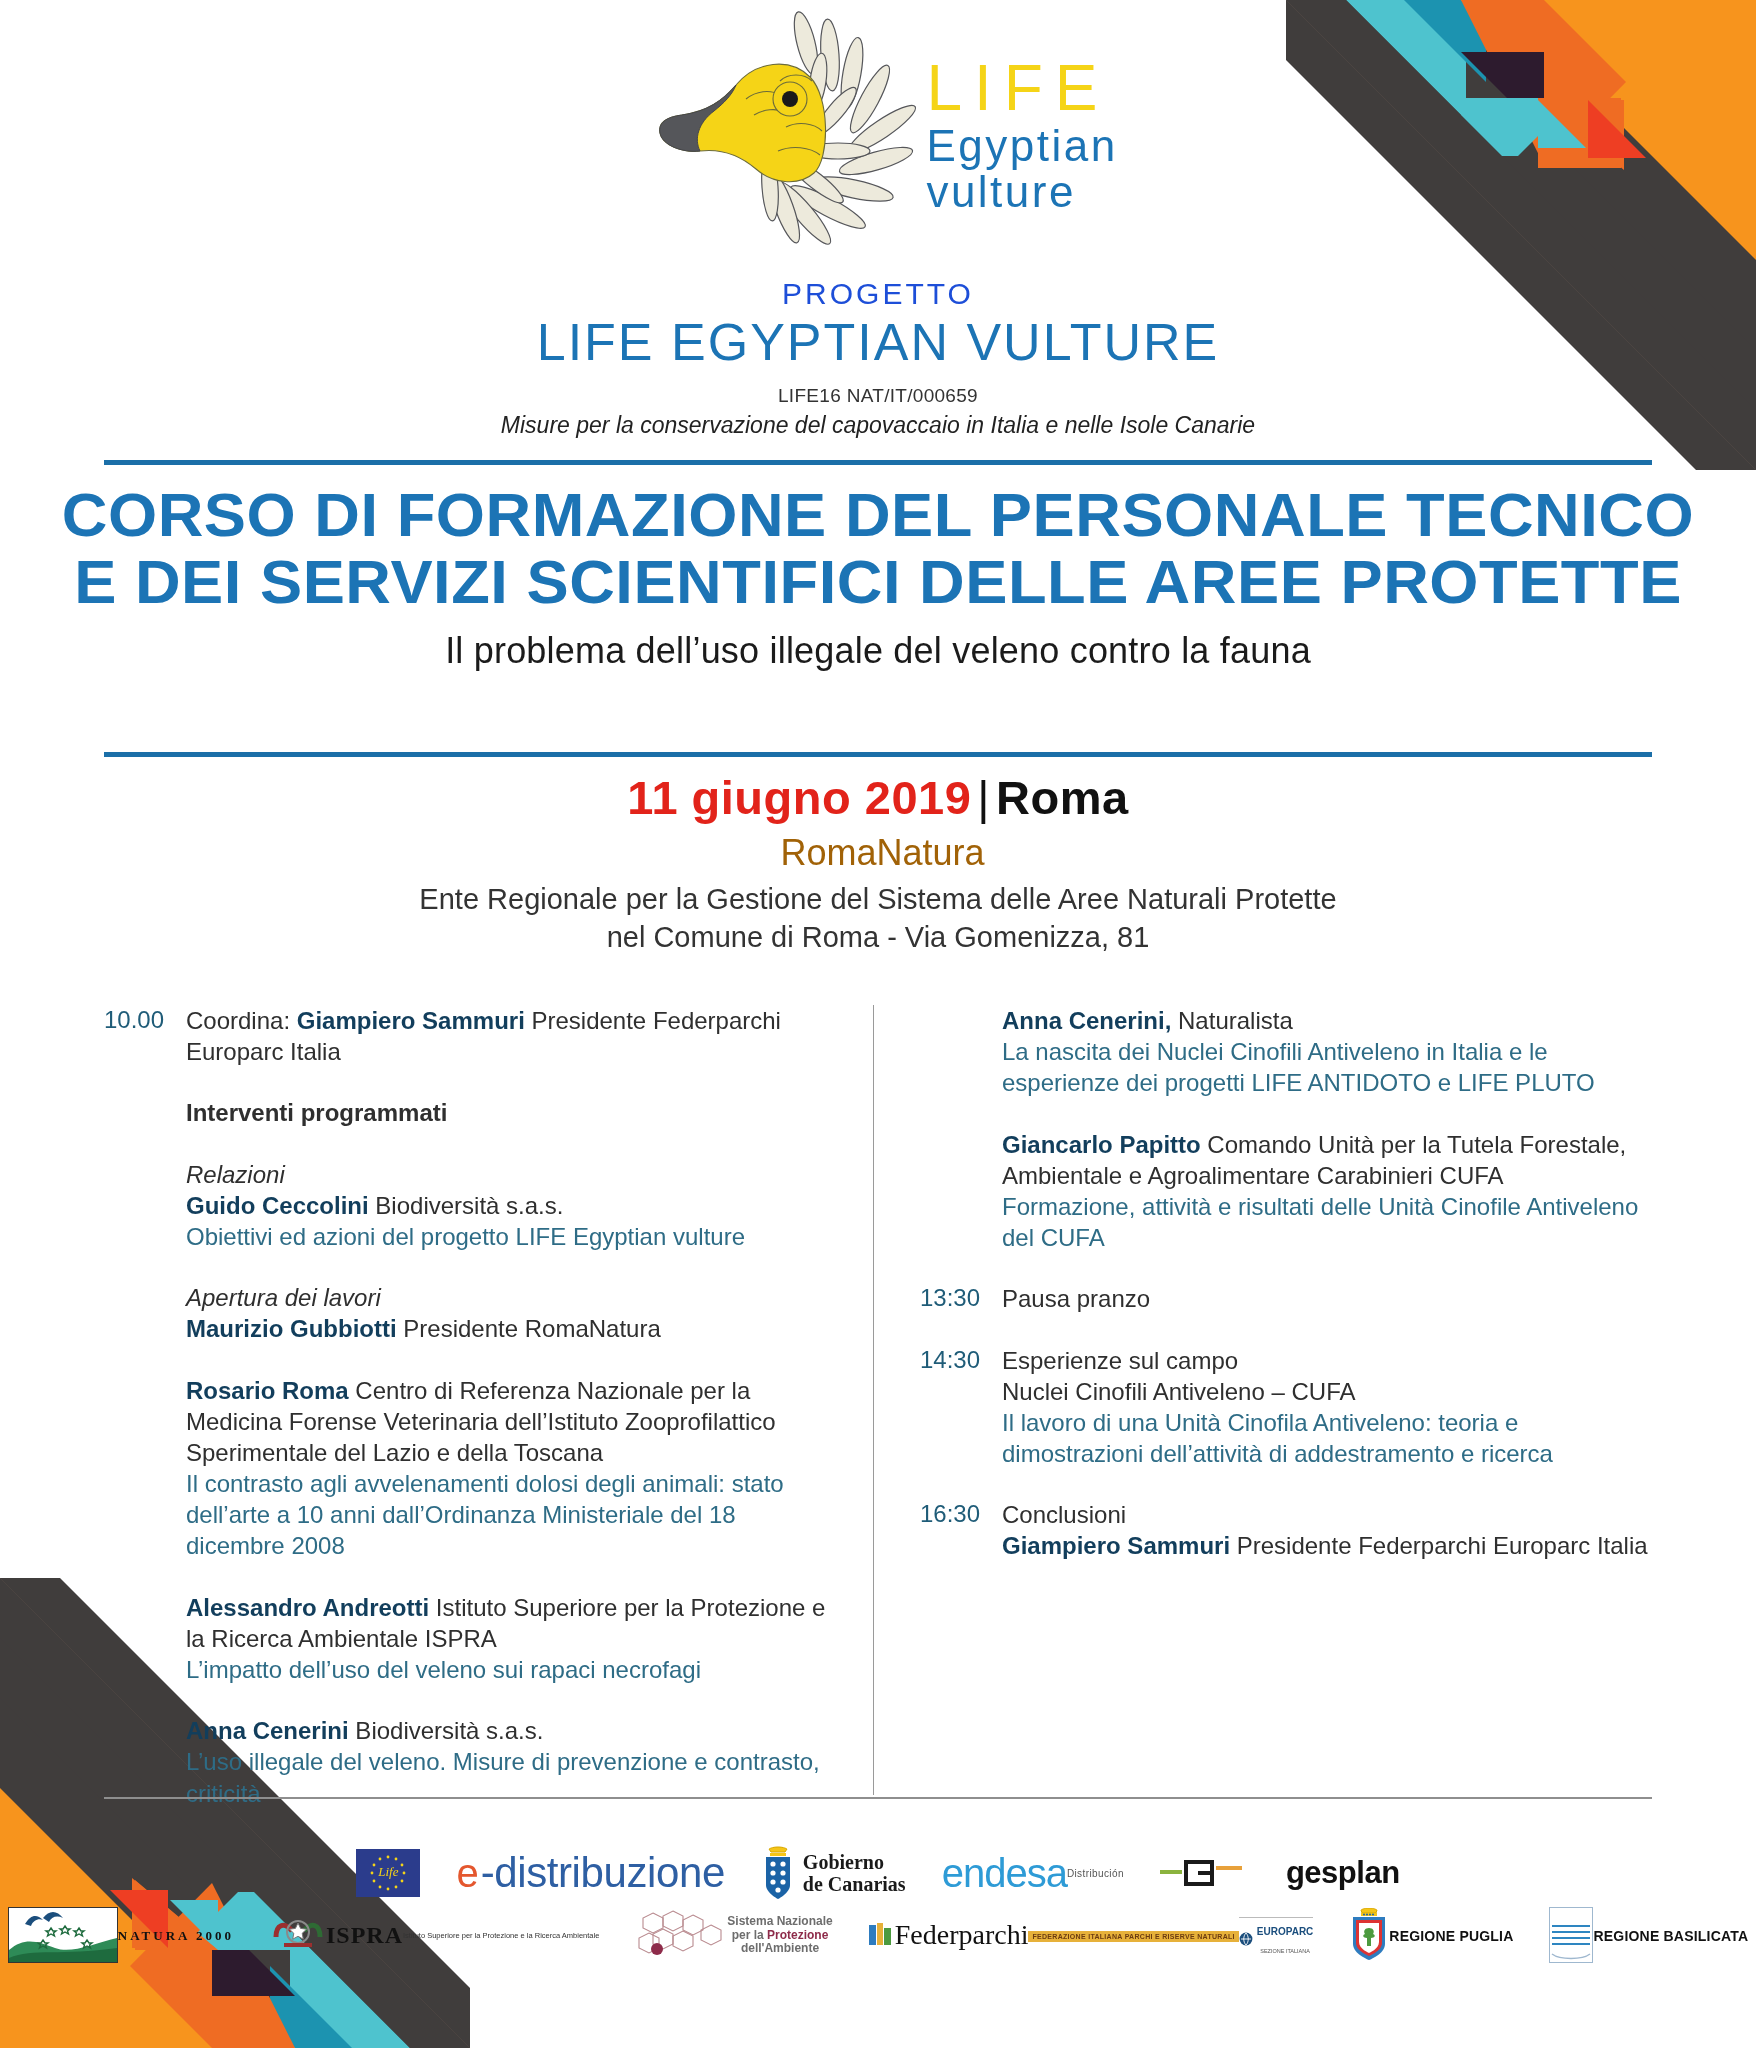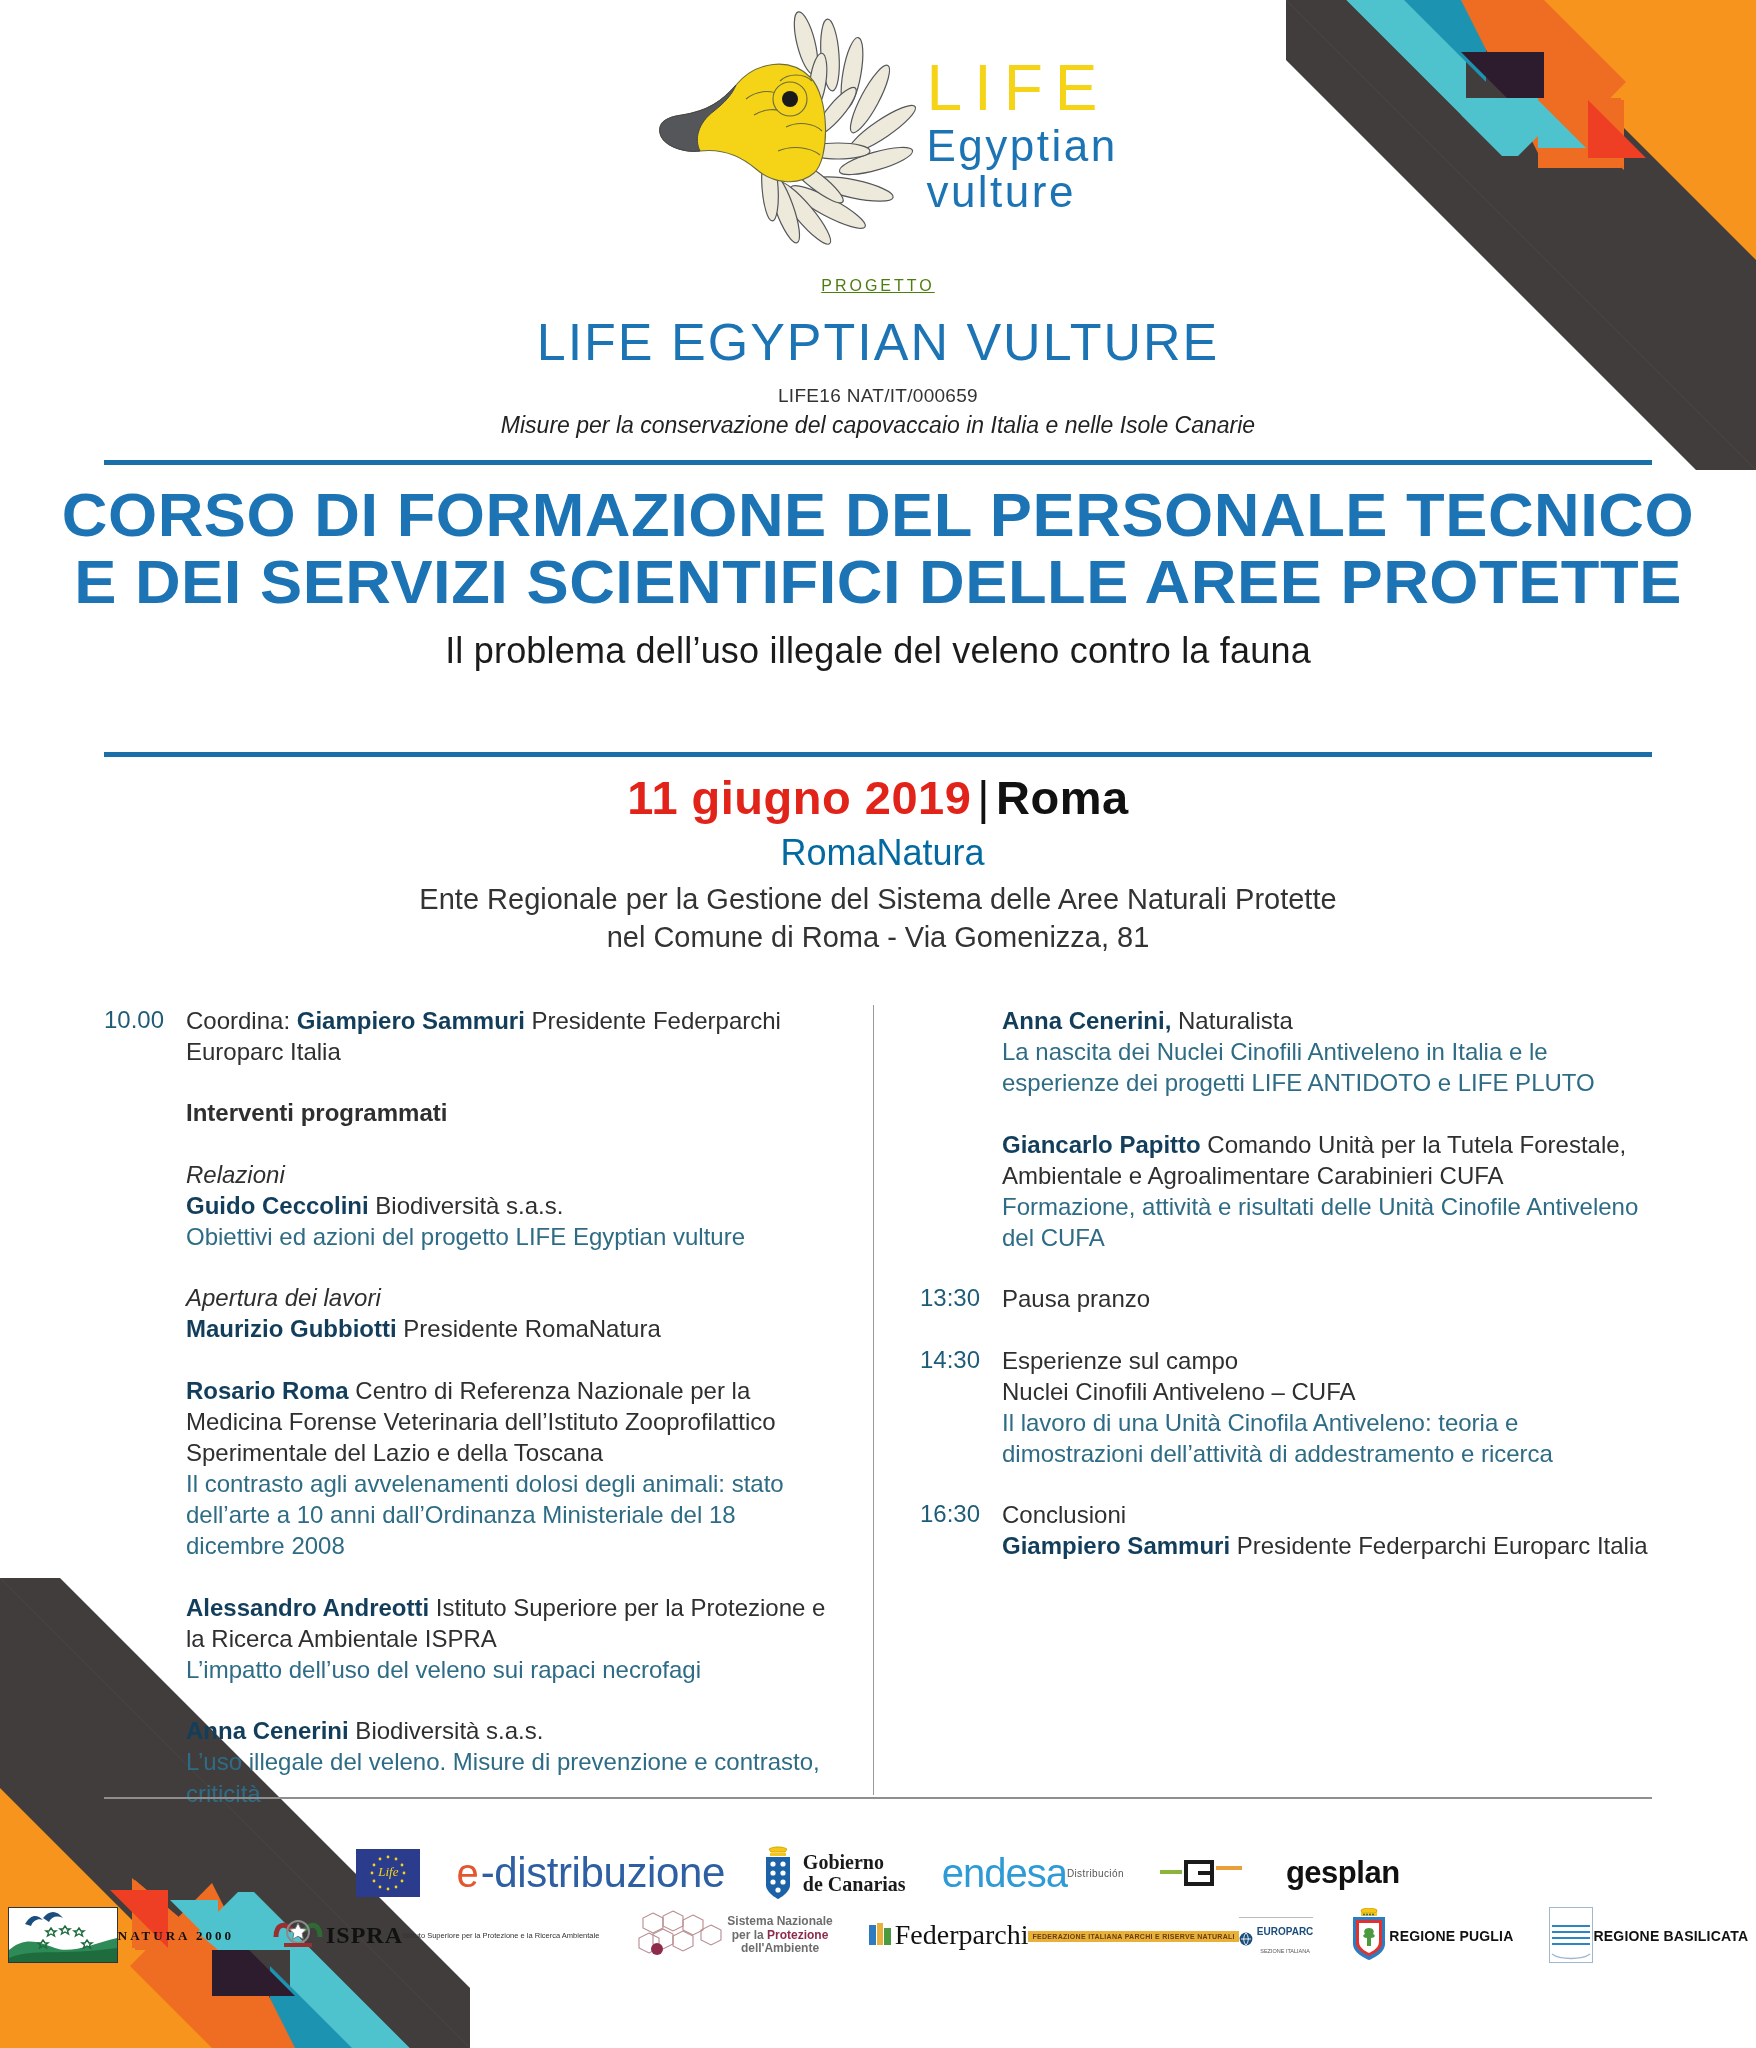--- a/index.html
+++ b/index.html
@@ -20,21 +20,21 @@
   .logo-wrap{position:absolute;left:0;right:0;top:6px;height:250px;
     display:flex;align-items:center;justify-content:center;gap:4px;}
   .logo-bird{width:290px;height:240px;}
   .logo-words{display:flex;flex-direction:column;align-items:flex-start;
     line-height:1.0;margin-left:-6px;margin-top:8px;}
   .logo-life{font-size:64px;letter-spacing:12px;color:#F5D417;font-weight:400;}
   .logo-eg{font-size:44px;letter-spacing:2.5px;color:#1C74B5;font-weight:400;margin-top:4px;}
   .logo-vu{font-size:44px;letter-spacing:2.5px;color:#1C74B5;font-weight:400;margin-top:2px;}
 
   .progetto{position:absolute;top:277px;left:0;right:0;text-align:center;
-    font-size:16px;letter-spacing:3px;color:#4d7c0f;text-decoration:underline;}
+    font-size:30px;letter-spacing:3px;color:#1d4ed8;}
   .projname{position:absolute;top:312px;left:0;right:0;text-align:center;
     font-size:52px;letter-spacing:2px;color:#1C74B5;font-weight:400;}
   .projcode{position:absolute;top:385px;left:0;right:0;text-align:center;
     font-size:19px;color:#333;letter-spacing:.3px;}
   .projdesc{position:absolute;top:412px;left:0;right:0;text-align:center;
     font-size:23px;color:#222;font-style:italic;}
 
   
   .rule{position:absolute;left:104px;right:104px;height:5px;background:#1B6FA8;}
   .rule-top{top:460px;}
@@ -48,21 +48,21 @@
   .subtitle{display:block;margin-top:14px;font-size:36px;color:#1b1b1b;
     font-weight:400;letter-spacing:.2px;}
 
   
   .dateline{position:absolute;top:770px;left:0;right:0;text-align:center;
     font-size:47px;font-weight:700;letter-spacing:.5px;}
   .dateline .d{color:#E2231A;}
   .dateline .sep{color:#111;font-weight:300;padding:0 6px;}
   .dateline .c{color:#111;}
   .venue1{position:absolute;top:832px;left:0;right:0;text-align:center;
-    font-size:36px;color:#0369a1;padding-left:9px;}
+    font-size:36px;color:#a16207;padding-left:9px;}
   .venue2{position:absolute;top:880px;left:0;right:0;text-align:center;
     font-size:29px;color:#333;line-height:1.32;}
 
   
   .program{position:absolute;top:1005px;left:104px;right:104px;height:790px;
     display:flex;}
   .col{position:relative;}
   .col-left{width:735px;padding-right:34px;}
   .vdiv{width:1px;background:#9a9a9a;margin:0 0 0 0;height:790px;}
   .col-right{flex:1;padding-left:46px;}

